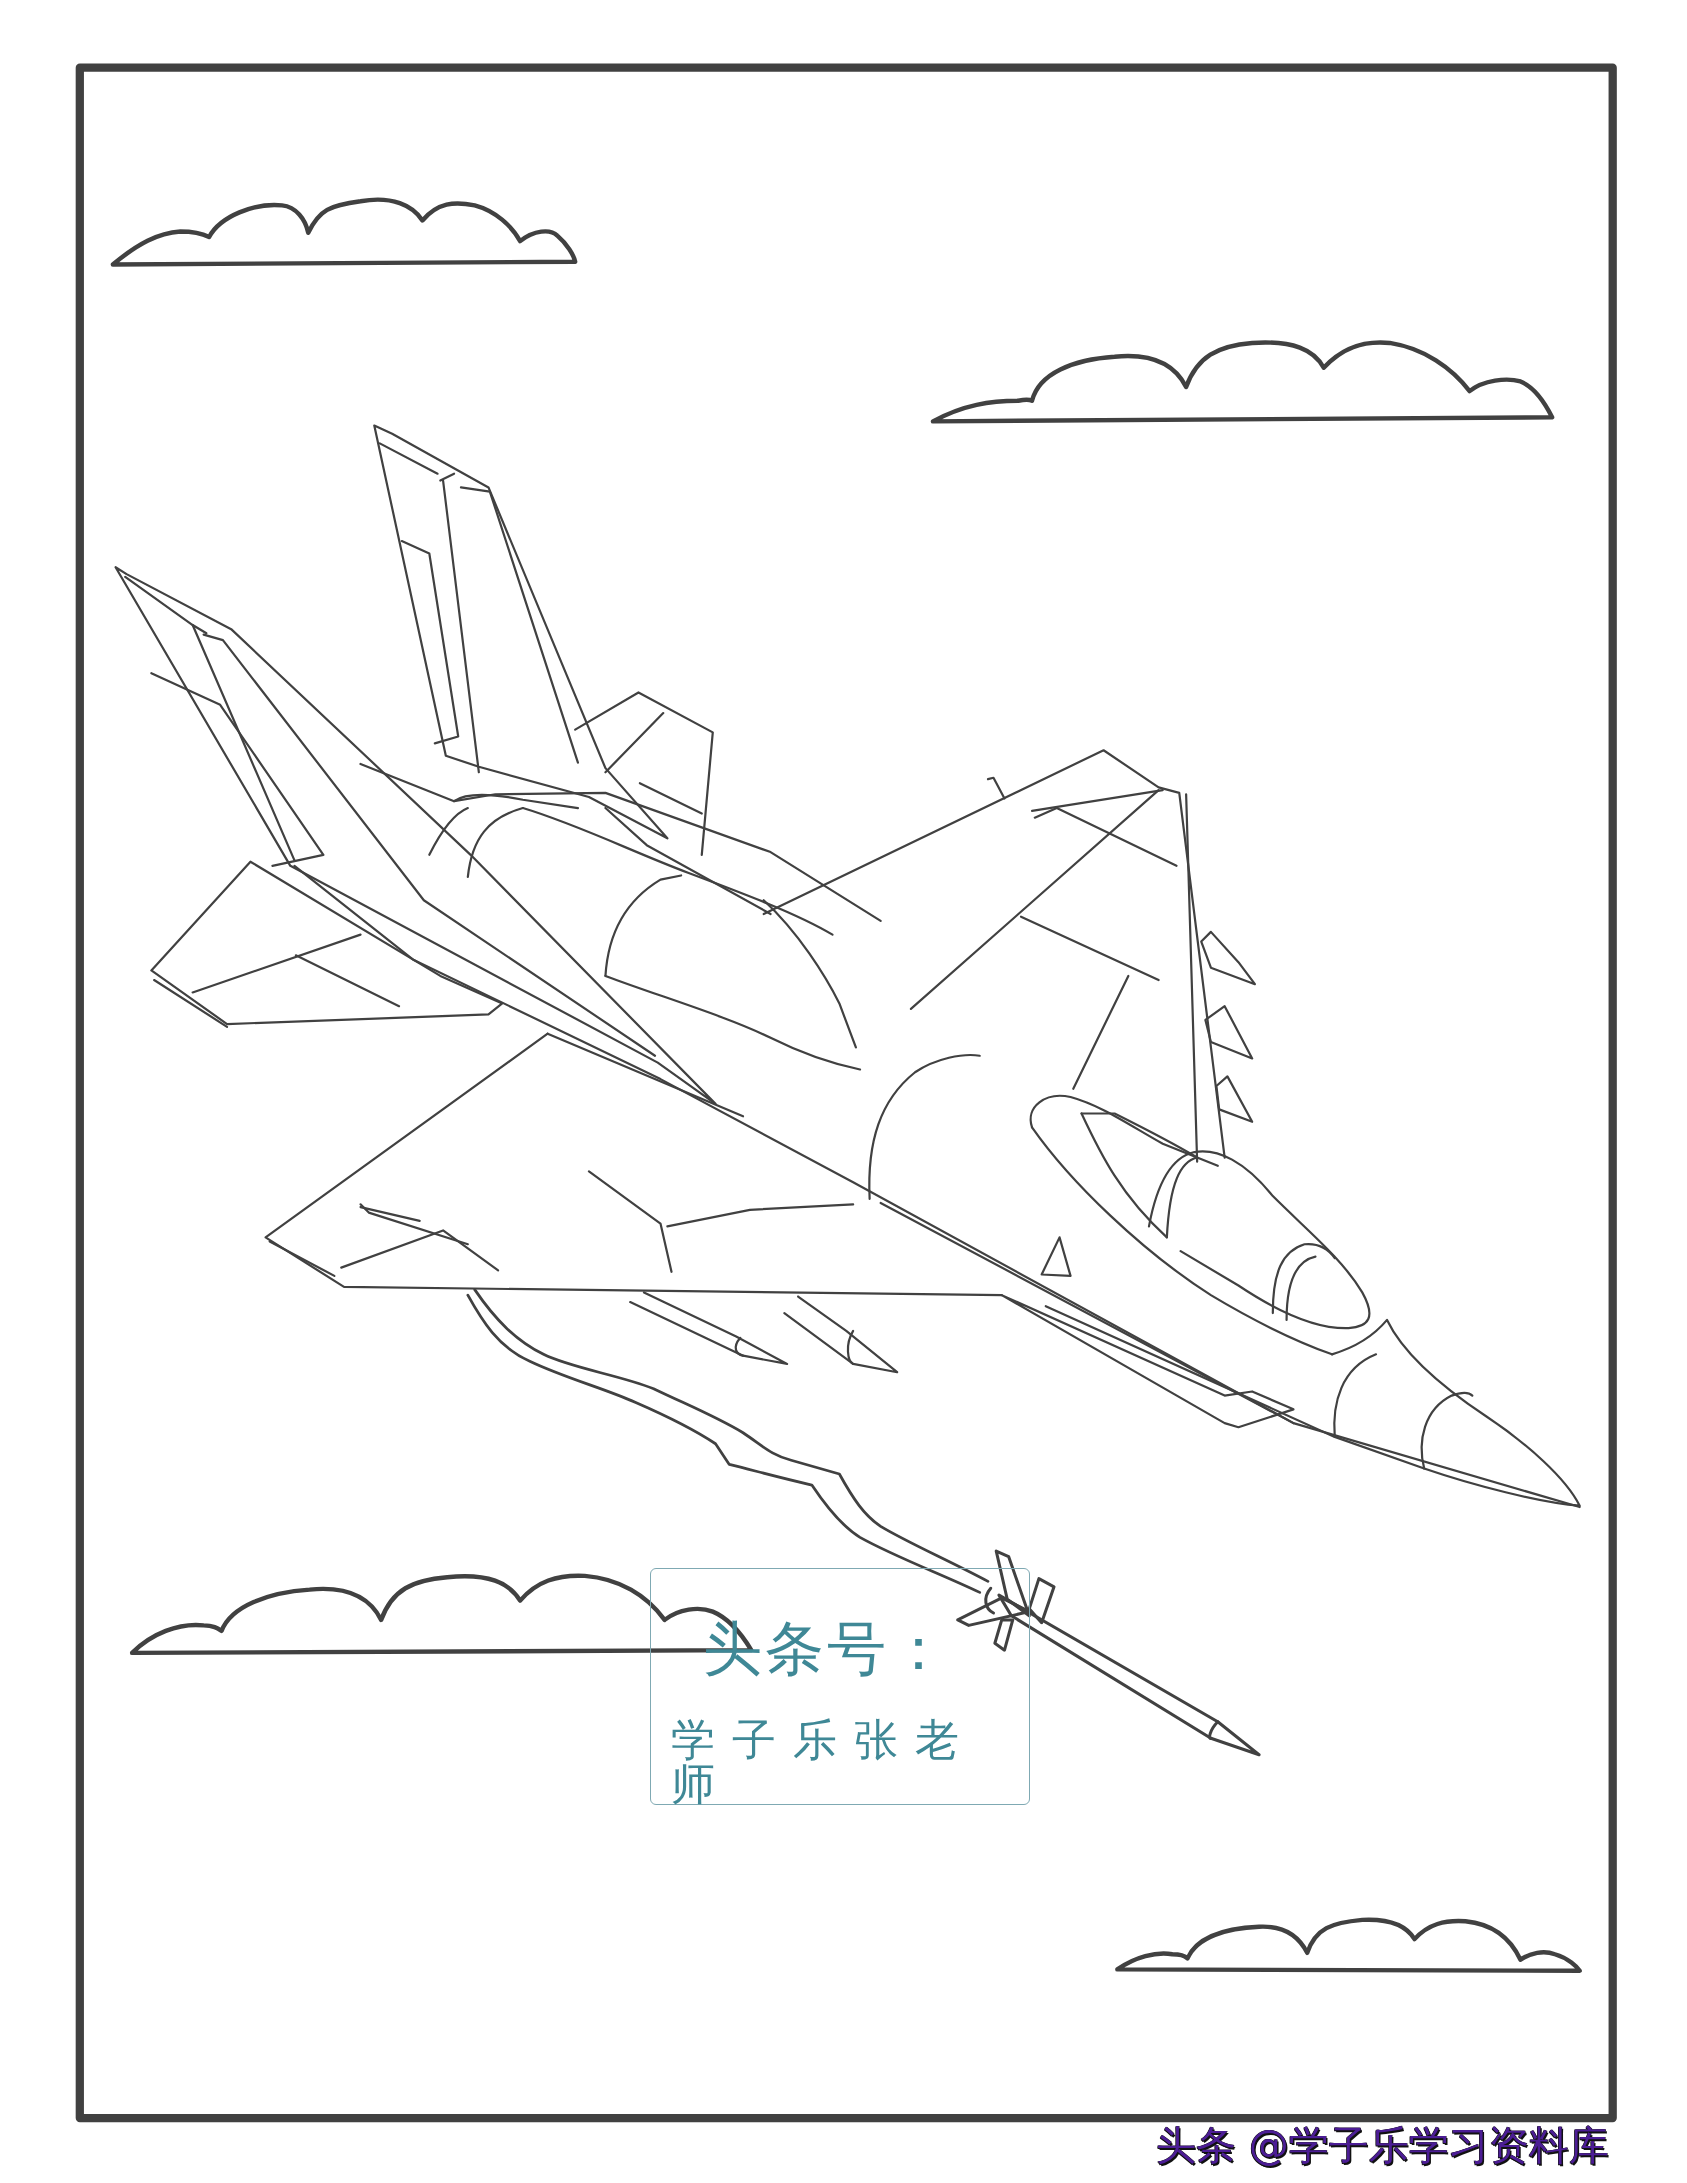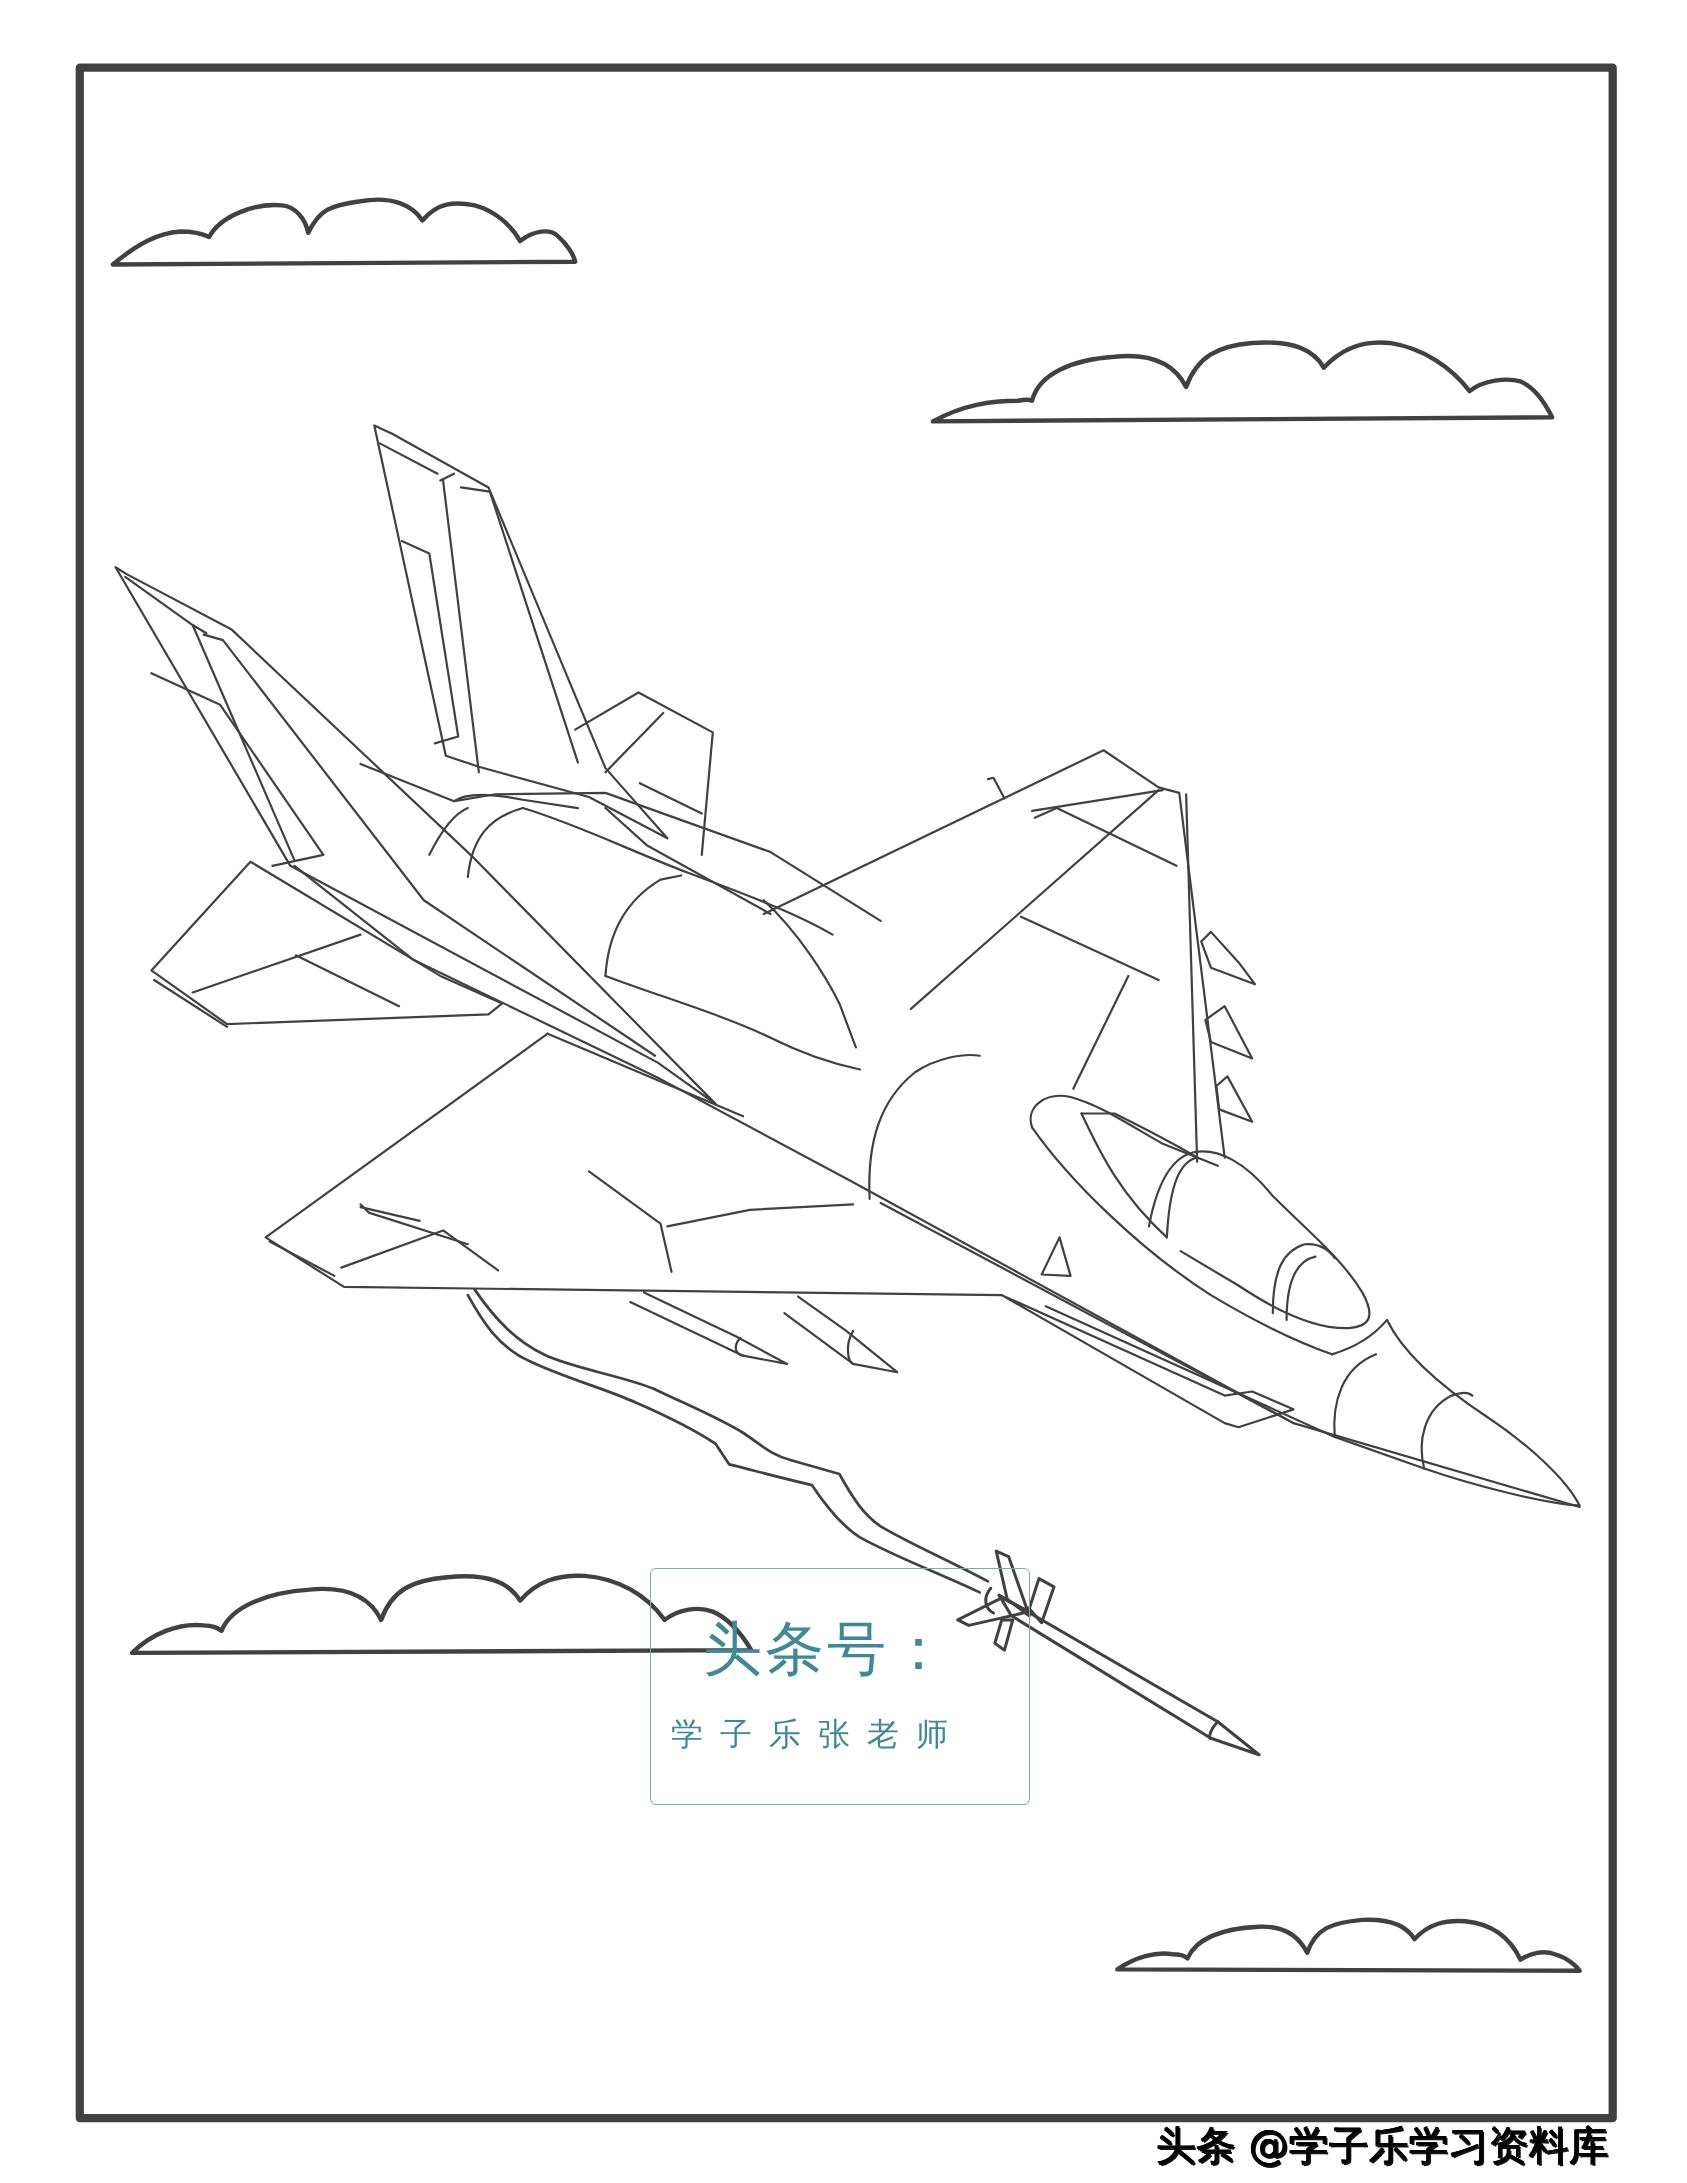--- a/index.html
+++ b/index.html
@@ -10,25 +10,25 @@
     position: absolute; left: 650px; top: 1568px; width: 380px; height: 237px;
     border: 1.5px solid #7fa9b3; border-radius: 6px; box-sizing: border-box;
     color: #3f8896;
   }
   .wm-line1 {
     position: absolute; left: 20px; top: 50px;
     font-family: "DejaVu Sans", sans-serif; font-size: 59px; letter-spacing: 3px; line-height: 1; margin-left: 32px;
   }
   .wm-line2 {
     position: absolute; left: 20px; top: 149px;
-    font-family: "DejaVu Sans", sans-serif; font-size: 32px; letter-spacing: 17px; line-height: 1;
+    font-family: "DejaVu Sans", sans-serif; font-size: 44px; letter-spacing: 17px; line-height: 1;
   }
   .attribution {
     position: absolute; left: 1156px; top: 2125px;
-    font-family: "DejaVu Sans", sans-serif; font-size: 40px; color: #000000; line-height: 1;
+    font-family: "DejaVu Sans", sans-serif; font-size: 40px; color: #4c1d95; line-height: 1;
     text-shadow: 1.5px 1.5px 0 #111, -0.5px -0.5px 0 #111, 0.5px -0.5px 0 #111, -0.5px 0.5px 0 #111;
     white-space: nowrap;
   }
 </style>
 </head>
 <body>
 
 <div class="page">
   <svg class="art" viewBox="0 0 1226 1568" width="1687" height="2183" xmlns="http://www.w3.org/2000/svg">
     <g fill="none" stroke="#414141" stroke-linejoin="round" stroke-linecap="round">

